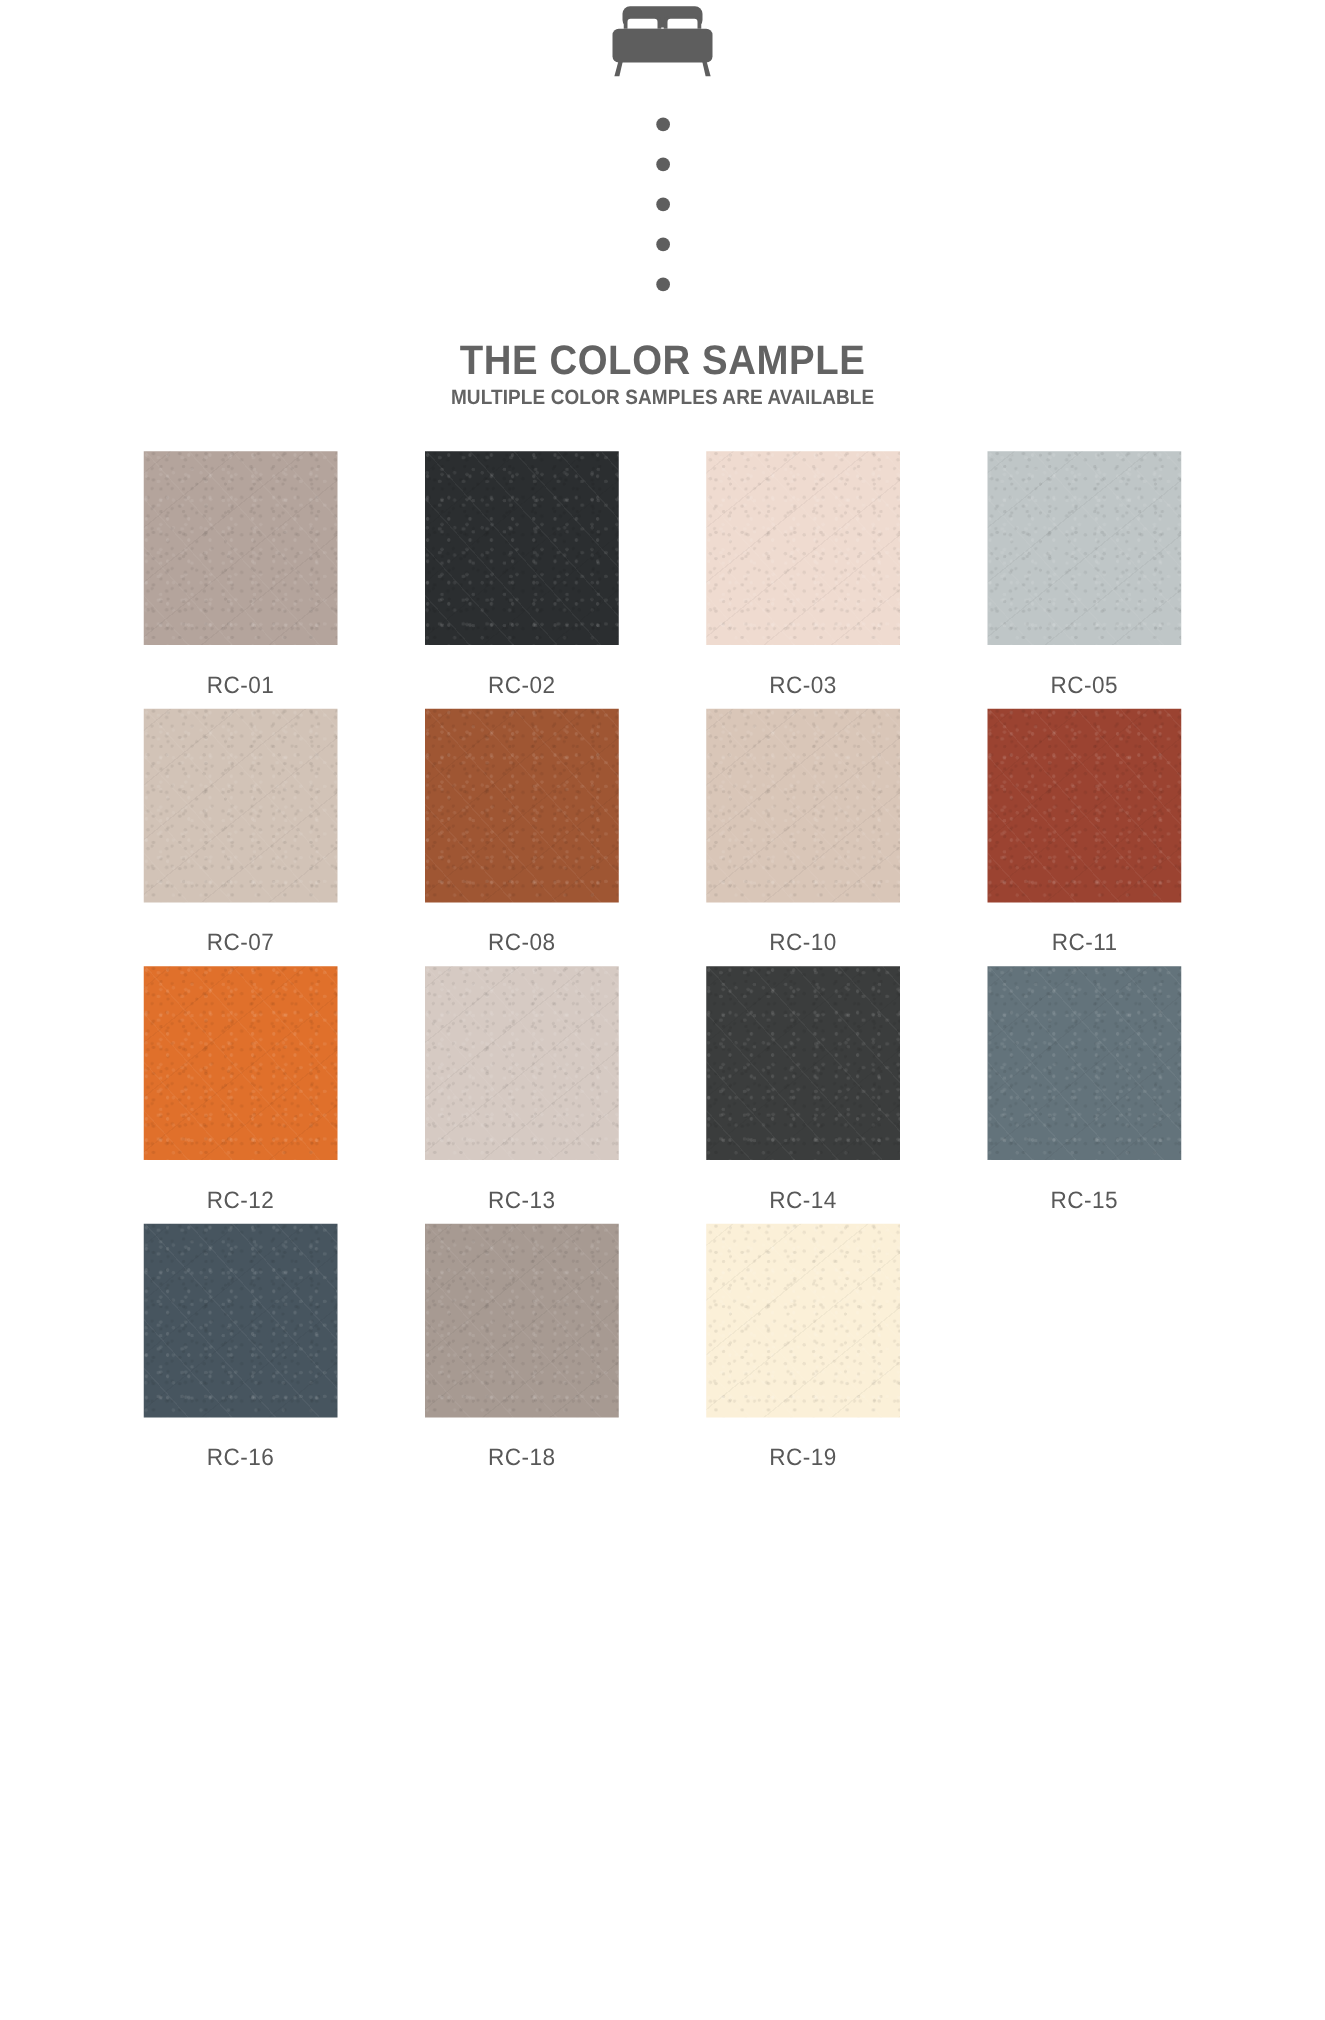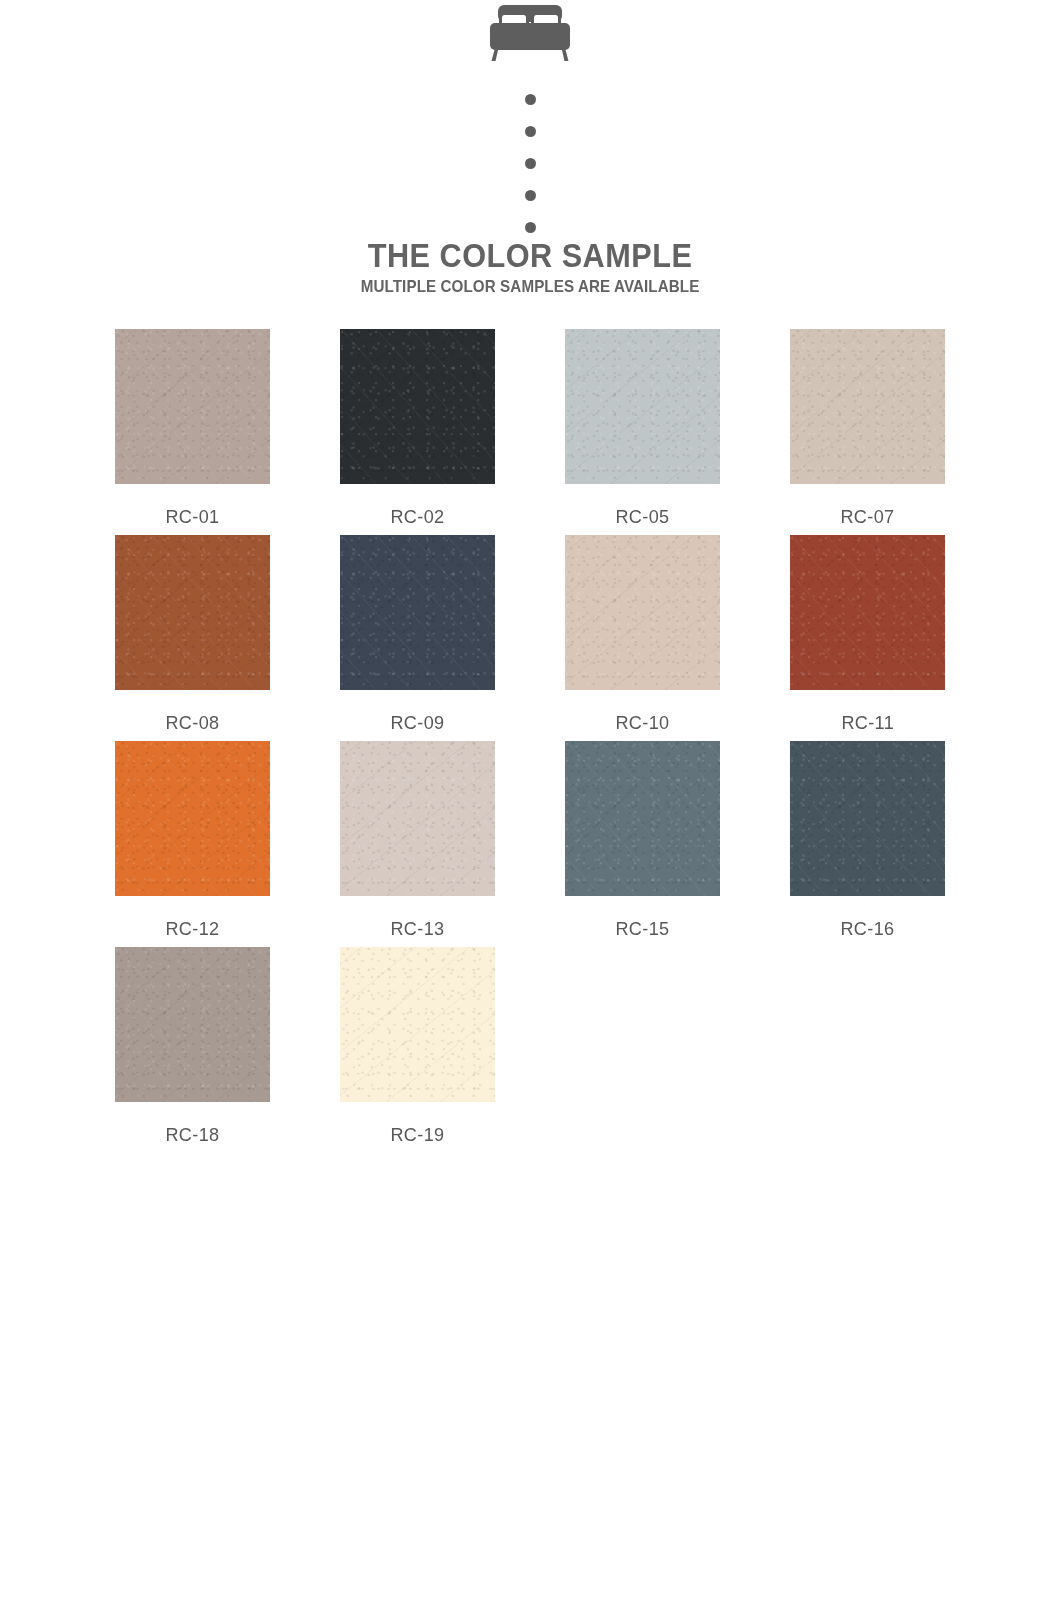--- a/index.html
+++ b/index.html
@@ -40,21 +40,21 @@
   .dot-trail .dot {
     width: 11px;
     height: 11px;
     border-radius: 50%;
     background: #5e5e5e;
     margin-bottom: 21px;
   }
   .dot-trail .dot:last-child { margin-bottom: 0; }
 
   .title-block {
-    margin-top: 6px;
+    margin-top: 38px;
     text-align: center;
     line-height: 1;
   }
   .main-title {
     font-size: 33px;
     font-weight: bold;
     color: #636363;
     letter-spacing: 0.5px;
     transform: scaleX(0.93);
     display: block;
@@ -180,52 +180,56 @@
 <div class="grid" id="swatch-grid">
     <div class="cell">
       <div class="swatch" style="background-color: rgb(180, 164, 156);"></div>
       <div class="swatch-label">RC-01</div>
     </div>
     <div class="cell">
       <div class="swatch" style="background-color: rgb(43, 46, 48);"></div>
       <div class="swatch-label">RC-02</div>
     </div>
     <div class="cell">
+      <div class="swatch" style="background-color: rgb(239, 219, 208);"></div>
+      <div class="swatch-label">RC-03</div>
+    </div>
+    <div class="cell">
       <div class="swatch" style="background-color: rgb(191, 198, 199);"></div>
       <div class="swatch-label">RC-05</div>
     </div>
     <div class="cell">
       <div class="swatch" style="background-color: rgb(210, 195, 183);"></div>
       <div class="swatch-label">RC-07</div>
     </div>
     <div class="cell">
       <div class="swatch" style="background-color: rgb(159, 86, 51);"></div>
       <div class="swatch-label">RC-08</div>
     </div>
     <div class="cell">
-      <div class="swatch" style="background-color: rgb(61, 70, 85);"></div>
-      <div class="swatch-label">RC-09</div>
-    </div>
-    <div class="cell">
       <div class="swatch" style="background-color: rgb(217, 198, 184);"></div>
       <div class="swatch-label">RC-10</div>
     </div>
     <div class="cell">
       <div class="swatch" style="background-color: rgb(155, 67, 49);"></div>
       <div class="swatch-label">RC-11</div>
     </div>
     <div class="cell">
       <div class="swatch" style="background-color: rgb(224, 112, 43);"></div>
       <div class="swatch-label">RC-12</div>
     </div>
     <div class="cell">
       <div class="swatch" style="background-color: rgb(214, 202, 195);"></div>
       <div class="swatch-label">RC-13</div>
     </div>
     <div class="cell">
+      <div class="swatch" style="background-color: rgb(59, 61, 61);"></div>
+      <div class="swatch-label">RC-14</div>
+    </div>
+    <div class="cell">
       <div class="swatch" style="background-color: rgb(99, 115, 123);"></div>
       <div class="swatch-label">RC-15</div>
     </div>
     <div class="cell">
       <div class="swatch" style="background-color: rgb(71, 85, 95);"></div>
       <div class="swatch-label">RC-16</div>
     </div>
     <div class="cell">
       <div class="swatch" style="background-color: rgb(167, 154, 146);"></div>
       <div class="swatch-label">RC-18</div>

